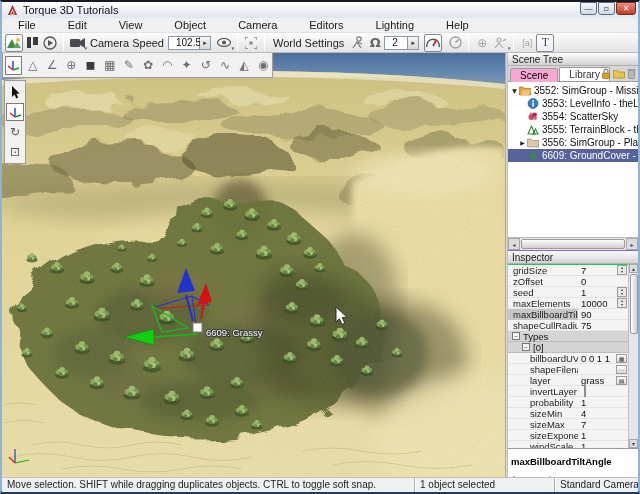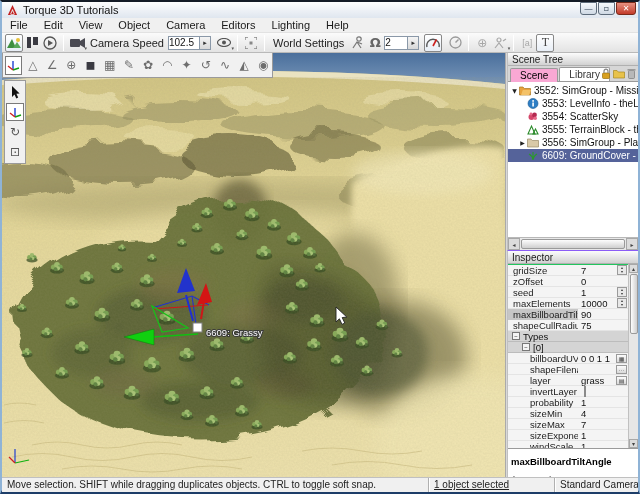--- a/index.html
+++ b/index.html
@@ -14,33 +14,33 @@
     background:linear-gradient(#fdfdfd,#dfe6ef);display:flex;align-items:center;padding-left:5px;}
   #title-logo{width:11px;height:11px;margin-right:5px;}
   #title-text{font-size:11px;color:#111;line-height:16px;white-space:nowrap;}
   #win-controls{position:absolute;right:2px;top:0px;display:flex;gap:1px;}
   .wbtn{width:17px;height:13px;border:1px solid #5d6b7a;border-radius:0 0 3px 3px;
     background:linear-gradient(#f6f9fc,#cfd9e4);font-size:8px;line-height:11px;text-align:center;color:#234;}
   .wbtn.close{width:20px;background:linear-gradient(#e89181,#c23b2a);color:#fff;border-color:#7a2a1a;}
   
   #menubar{position:absolute;left:0;top:16px;width:636px;height:15px;background:#f0f0f0;
     display:flex;align-items:center;border-bottom:1px solid #e2e2e2;}
-  .menu-item{font-size:11px;color:#1a1a1a;padding:0 8px;line-height:15px;}
+  .menu-item{font-size:11px;color:#1a1a1a;padding:0 16px;line-height:15px;}
   
   #toolbar{position:absolute;left:0;top:31px;width:636px;height:20px;
     background:linear-gradient(#fbfbfb,#e3e3e3);border-bottom:1px solid #b9b9b9;
     display:flex;align-items:center;padding-left:3px;}
   .tbtn{height:18px;min-width:18px;display:flex;align-items:center;justify-content:center;
     color:#666;font-size:12px;position:relative;padding:0 1px;}
   .tbtn.sel{border:1px solid #888;background:linear-gradient(#ffffff,#e8eef6);border-radius:2px;}
   .tbtn .caret{font-size:5px;color:#555;position:absolute;right:-1px;bottom:1px;}
   .vsep{width:1px;height:16px;background:#bcbcbc;border-right:1px solid #fff;margin:0 4px;}
   .tlabel{font-size:11px;color:#222;margin:0 4px;white-space:nowrap;}
   .tfield{height:14px;background:#fff;border:1px solid #8a98a8;font-size:10px;color:#111;
-    padding:0 0;display:flex;align-items:center;}
+    padding:0 7px;display:flex;align-items:center;}
   .mini{width:11px;height:14px;border:1px solid #8a98a8;border-left:none;background:linear-gradient(#f4f4f4,#d8d8d8);
     font-size:7px;color:#333;display:flex;align-items:center;justify-content:center;}
   
   #main{position:absolute;left:0;top:51px;width:636px;height:424px;display:flex;}
   #viewport{position:relative;width:503px;height:424px;background:#c8bb80;overflow:hidden;}
   #splitter{width:2px;background:#d8d8d8;border-left:1px solid #aaa;}
   #rightcol{width:131px;height:424px;display:flex;flex-direction:column;background:#ebebeb;}
   .panel-header{height:13px;background:linear-gradient(#fcfcfc,#d2d2d2);border-bottom:1px solid #b0b0b0;
     font-size:10px;color:#1a1a1a;padding-left:4px;line-height:13px;}
   
@@ -90,21 +90,21 @@
     display:flex;flex-direction:column;align-items:center;}
   .vthumb{width:8px;height:60px;background:linear-gradient(90deg,#fdfdfd,#cfcfcf);border:1px solid #9a9a9a;border-radius:2px;margin-top:1px;}
   #desc{height:29px;background:#fff;border-top:1px solid #9a9a9a;padding:2px 3px;overflow:hidden;}
   #desc .dtitle{font-size:9.5px;font-weight:bold;color:#000;}
   #desc .dtype{font-size:9px;font-style:italic;color:#333;font-weight:normal;}
   
   #statusbar{position:absolute;left:0;top:475px;width:636px;height:15px;background:#f0f0f0;
     border-top:1px solid #c0c0c0;display:flex;align-items:center;font-size:10px;color:#222;}
   .sseg{padding:0 5px;line-height:14px;white-space:nowrap;overflow:hidden;}
   .sseg.grow1{flex:1;}
-  .sseg.mid{width:126px;border-left:1px solid #b0b0b0;box-shadow:1px 0 0 #fff inset;text-decoration:underline;}
+  .sseg.mid{width:140px;border-left:1px solid #b0b0b0;box-shadow:1px 0 0 #fff inset;}
   .sseg.right{width:84px;border-left:1px solid #b0b0b0;box-shadow:1px 0 0 #fff inset;}
 </style>
 </head>
 <body>
 
 <div id="win">
 
   <div id="titlebar">
     <svg id="title-logo" viewBox="0 0 12 12">
       <polygon points="6,0 11,11 8,11 6,6 4,11 1,11" fill="#c22222"></polygon>

